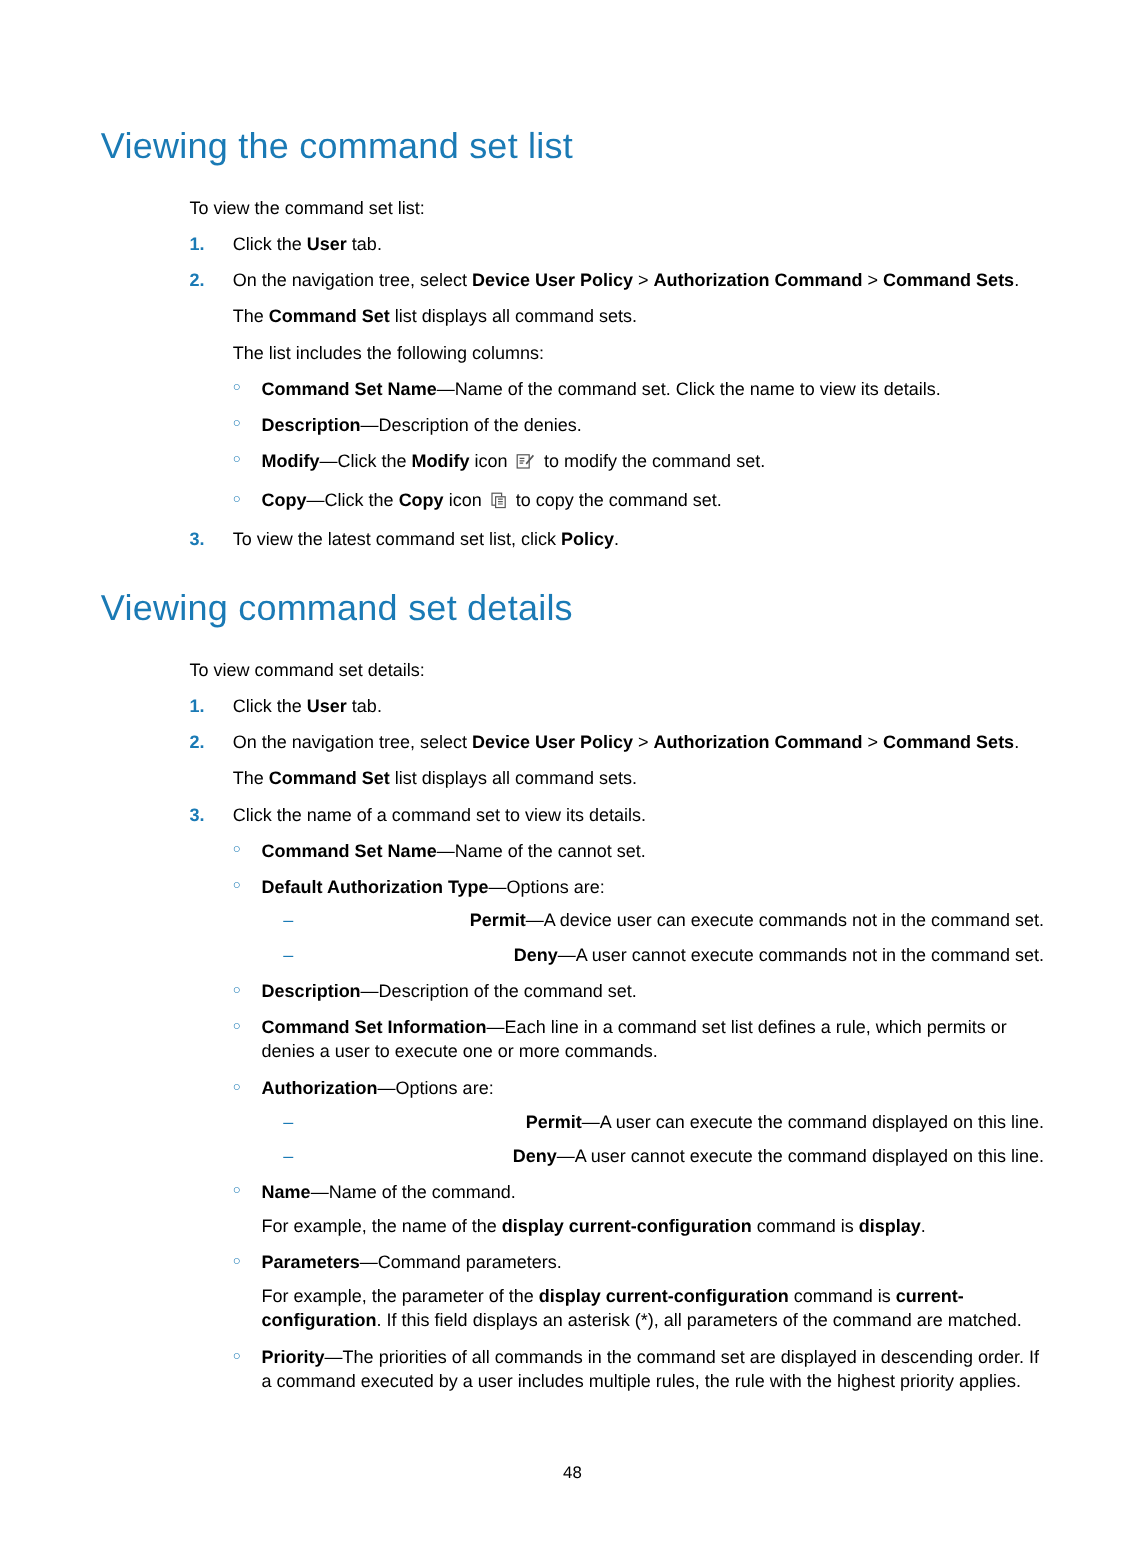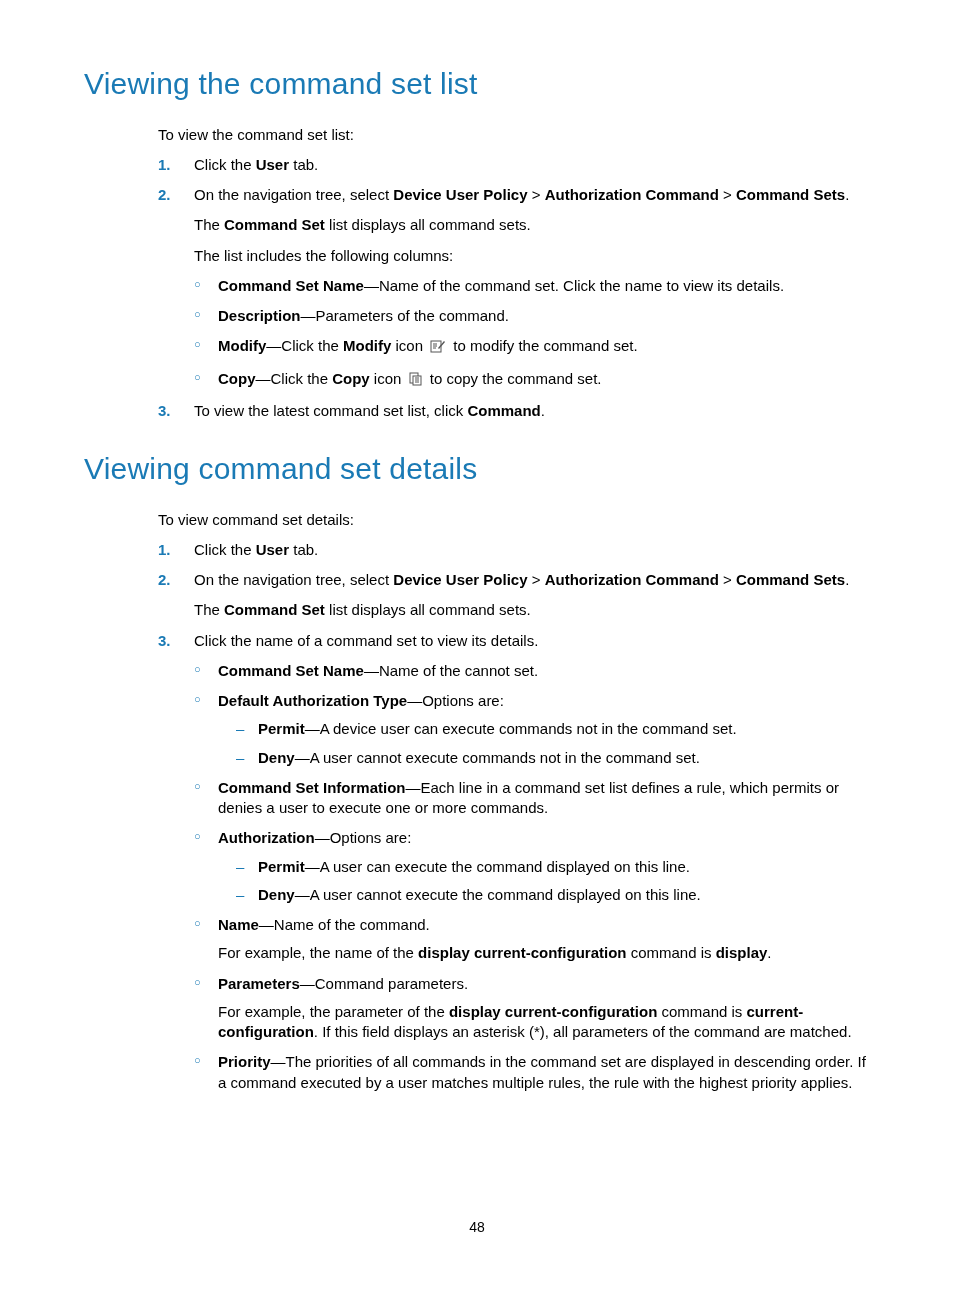--- a/index.html
+++ b/index.html
@@ -11,21 +11,21 @@
   body {
     width: 954px;
     height: 1296px;
     font-family: Arial, Helvetica, sans-serif;
     font-size: 15px;
     color: #000;
     position: relative;
     line-height: 1.35;
   }
   .page {
-    padding: 64px 84px 0 84px;
+    padding: 103px 84px 0 84px;
   }
   h2.section {
     font-weight: 400;
     color: #1a7ab5;
     font-size: 30px;
     margin: 0 0 20px 0;
     font-family: Arial, Helvetica, sans-serif;
     letter-spacing: 0.2px;
   }
   h2.section + .intro { margin-top: 18px; }
@@ -71,20 +71,21 @@
     color: #1a7ab5;
     font-size: 11px;
   }
   ul.circ > li p { margin: 0 0 8px 0; }
   ul.circ > li p:last-child { margin-bottom: 0; }
 
   ul.dash {
     list-style: none;
     margin: 8px 0 0 18px;
     padding: 0;
+    text-align: right;
   }
   ul.dash > li {
     position: relative;
     padding-left: 22px;
     margin-bottom: 8px;
   }
   ul.dash > li::before {
     content: "–";
     position: absolute;
     left: 0;
@@ -127,42 +128,42 @@
     </li>
     <li>
       <span class="num">2.</span>
       <div class="step-body">
         <p><span>On the navigation tree, select </span><span class="b">Device User Policy</span><span> &gt; </span><span class="b">Authorization Command</span><span> &gt; </span><span class="b">Command Sets</span><span>.</span></p>
         <p><span>The </span><span class="b">Command Set</span><span> list displays all command sets.</span></p>
         <p>The list includes the following columns:</p>
 
         <ul class="circ">
           <li><span class="b">Command Set Name</span><span>—Name of the command set. Click the name to view its details.</span></li>
-          <li><span class="b">Description</span><span>—Parameters of the command.</span></li>
+          <li><span class="b">Description</span><span>—Description of the denies.</span></li>
           <li><span class="b">Modify</span><span>—Click the </span><span class="b">Modify</span><span> icon </span><span class="icon"><svg width="16" height="14" viewBox="0 0 16 14">
                   <rect x="1" y="2" width="10" height="11" fill="none" stroke="#555" stroke-width="1"></rect>
                   <path d="M8 9 L14 2 L15 3 L9 10 Z" fill="#555"></path>
                   <line x1="3" y1="5" x2="7" y2="5" stroke="#555"></line>
                   <line x1="3" y1="7" x2="7" y2="7" stroke="#555"></line>
                   <line x1="3" y1="9" x2="6" y2="9" stroke="#555"></line>
                 </svg></span><span> to modify the command set.</span></li>
           <li><span class="b">Copy</span><span>—Click the </span><span class="b">Copy</span><span> icon </span><span class="icon"><svg width="14" height="14" viewBox="0 0 14 14">
                   <rect x="1" y="1" width="8" height="10" fill="none" stroke="#555" stroke-width="1"></rect>
                   <rect x="4" y="4" width="8" height="9" fill="#fff" stroke="#555" stroke-width="1"></rect>
                   <line x1="6" y1="6" x2="10" y2="6" stroke="#555"></line>
                   <line x1="6" y1="8" x2="10" y2="8" stroke="#555"></line>
                   <line x1="6" y1="10" x2="10" y2="10" stroke="#555"></line>
                 </svg></span><span> to copy the command set.</span></li>
         </ul>
       </div>
     </li>
     <li>
       <span class="num">3.</span>
       <div class="step-body">
-        <p><span>To view the latest command set list, click </span><span class="b">Command</span><span>.</span></p>
+        <p><span>To view the latest command set list, click </span><span class="b">Policy</span><span>.</span></p>
       </div>
     </li>
   </ol>
 
   <div class="spacer-section"></div>
 
   <h2 class="section">Viewing command set details</h2>
   <p class="intro">To view command set details:</p>
 
   <ol class="steps">
@@ -186,37 +187,38 @@
 
         <ul class="circ">
           <li><span class="b">Command Set Name</span><span>—Name of the cannot set.</span></li>
           <li>
             <span class="b">Default Authorization Type</span><span>—Options are:</span>
             <ul class="dash">
               <li><span class="b">Permit</span><span>—A device user can execute commands not in the command set.</span></li>
               <li><span class="b">Deny</span><span>—A user cannot execute commands not in the command set.</span></li>
             </ul>
           </li>
+          <li><span class="b">Description</span><span>—Description of the command set.</span></li>
           <li><span class="b">Command Set Information</span><span>—Each line in a command set list defines a rule, which permits or denies a user to execute one or more commands.</span></li>
           <li>
             <span class="b">Authorization</span><span>—Options are:</span>
             <ul class="dash">
               <li><span class="b">Permit</span><span>—A user can execute the command displayed on this line.</span></li>
               <li><span class="b">Deny</span><span>—A user cannot execute the command displayed on this line.</span></li>
             </ul>
           </li>
           <li>
             <p><span class="b">Name</span><span>—Name of the command.</span></p>
             <p><span>For example, the name of the </span><span class="b">display current-configuration</span><span> command is </span><span class="b">display</span><span>.</span></p>
           </li>
           <li>
             <p><span class="b">Parameters</span><span>—Command parameters.</span></p>
             <p><span>For example, the parameter of the </span><span class="b">display current-configuration</span><span> command is </span><span class="b">current-configuration</span><span>. If this field displays an asterisk (*), all parameters of the command are matched.</span></p>
           </li>
-          <li><span class="b">Priority</span><span>—The priorities of all commands in the command set are displayed in descending order. If a command executed by a user matches multiple rules, the rule with the highest priority applies.</span></li>
+          <li><span class="b">Priority</span><span>—The priorities of all commands in the command set are displayed in descending order. If a command executed by a user includes multiple rules, the rule with the highest priority applies.</span></li>
         </ul>
       </div>
     </li>
   </ol>
 
 </div>
 
 <div class="pagenum">48</div>
 
 </body></html>

